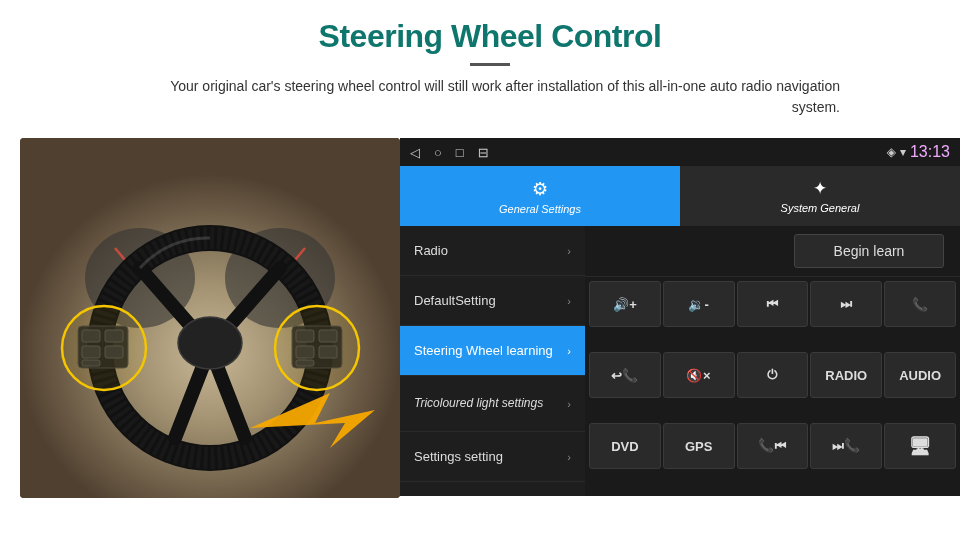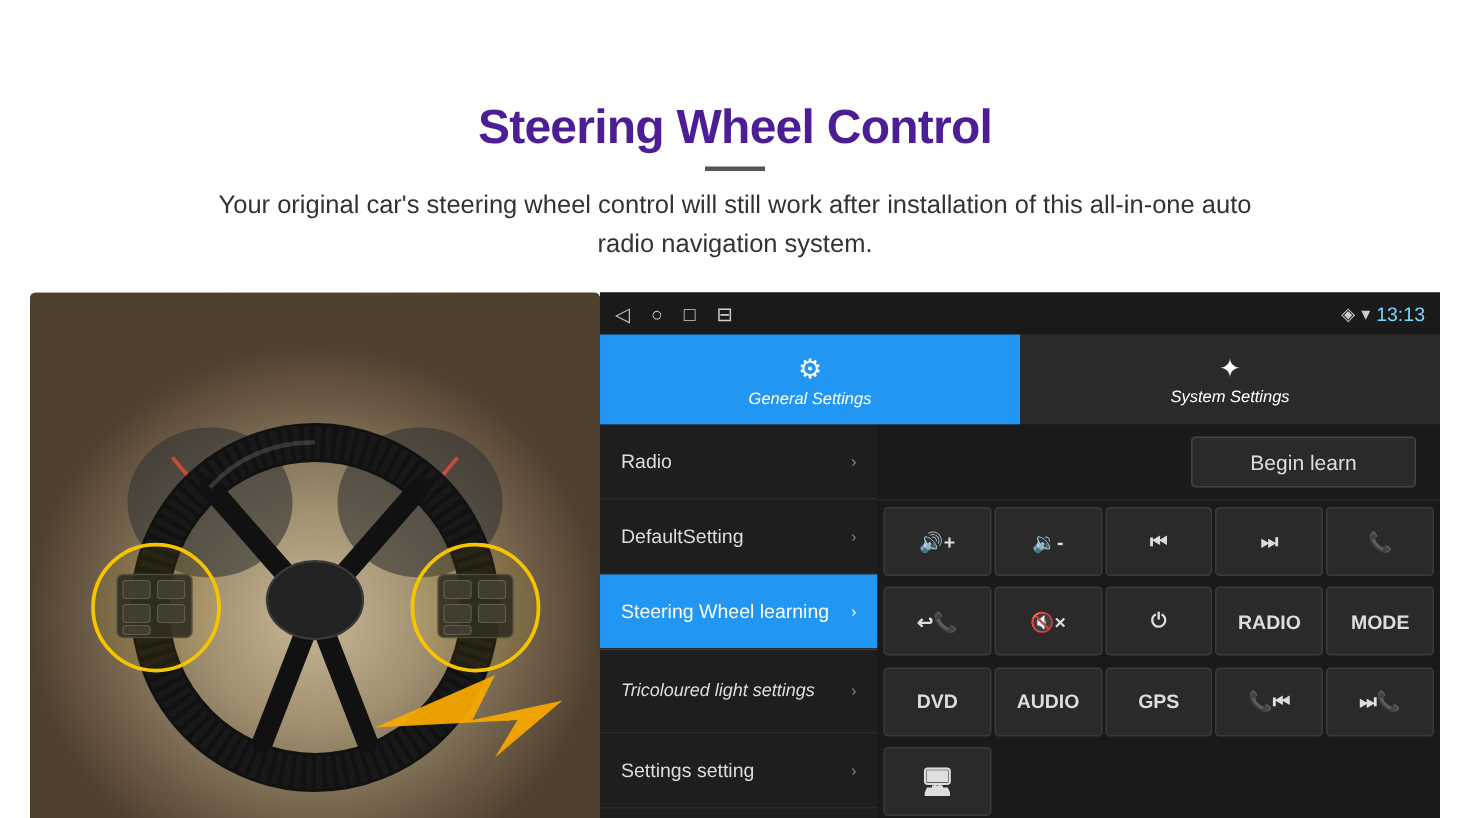--- a/index.html
+++ b/index.html
@@ -10,36 +10,36 @@
       min-height: 545px;
       overflow: hidden;
     }
     .header {
       text-align: center;
       padding: 18px 60px 8px;
     }
     .header h1 {
       font-size: 32px;
       font-weight: 900;
-      color: #4c1d95;
+      color: #0f766e;
       letter-spacing: -0.5px;
-      margin-top: 48px;
     }
     .header-divider {
       width: 40px;
       height: 3px;
       background: #555;
       margin: 8px auto 10px;
     }
     .header p {
-      font-size: 17px;
+      font-size: 14px;
       color: #333;
       line-height: 1.5;
       max-width: 700px;
       margin: 0 auto;
+      text-align: right;
     }
     .content-area {
       display: flex;
       padding: 12px 20px 0;
       gap: 0;
       height: 370px;
     }
     
     .steering-photo {
       width: 380px;
@@ -268,32 +268,32 @@
     <div class="status-bar">
       <div class="sb-left">
         <span class="sb-icon">◁</span>
         <span class="sb-icon">○</span>
         <span class="sb-icon">□</span>
         <span class="sb-icon">⊟</span>
       </div>
       <div class="sb-right">
         <span style="font-size:12px;color:#ccc;">◈</span>
         <span style="font-size:12px;color:#ccc;">▾</span>
-        <span style="font-size:13px;color:#7dd3fc;">13:13</span>
+        <span style="font-size:16px;color:#f0abfc;">13:13</span>
       </div>
     </div>
 
     <div class="tab-bar">
       <div class="tab active">
         <span class="tab-icon">⚙</span>
         <span class="tab-label">General Settings</span>
       </div>
       <div class="tab inactive">
         <span class="tab-icon" style="font-size:17px;">✦</span>
-        <span class="tab-label">System Settings</span>
+        <span class="tab-label">System General</span>
       </div>
     </div>
 
     <div class="screen-main">
 
       <div class="screen-menu">
         <div class="menu-item">
           <span class="menu-item-label">Radio</span>
           <span class="menu-chevron">›</span>
         </div>
@@ -344,29 +344,26 @@
           </div>
           <div class="ctrl-btn">
             <span>🔇×</span>
           </div>
           <div class="ctrl-btn">
             <span>⏻</span>
           </div>
           <div class="ctrl-btn">
             <span>RADIO</span>
           </div>
-          <div class="ctrl-btn">
-            <span>MODE</span>
-          </div>
-
+
+          <div class="ctrl-btn">
+            <span>AUDIO</span>
+          </div>
           <div class="ctrl-btn">
             <span>DVD</span>
-          </div>
-          <div class="ctrl-btn">
-            <span>AUDIO</span>
           </div>
           <div class="ctrl-btn">
             <span>GPS</span>
           </div>
           <div class="ctrl-btn">
             <span>📞⏮</span>
           </div>
           <div class="ctrl-btn">
             <span>⏭📞</span>
           </div>

